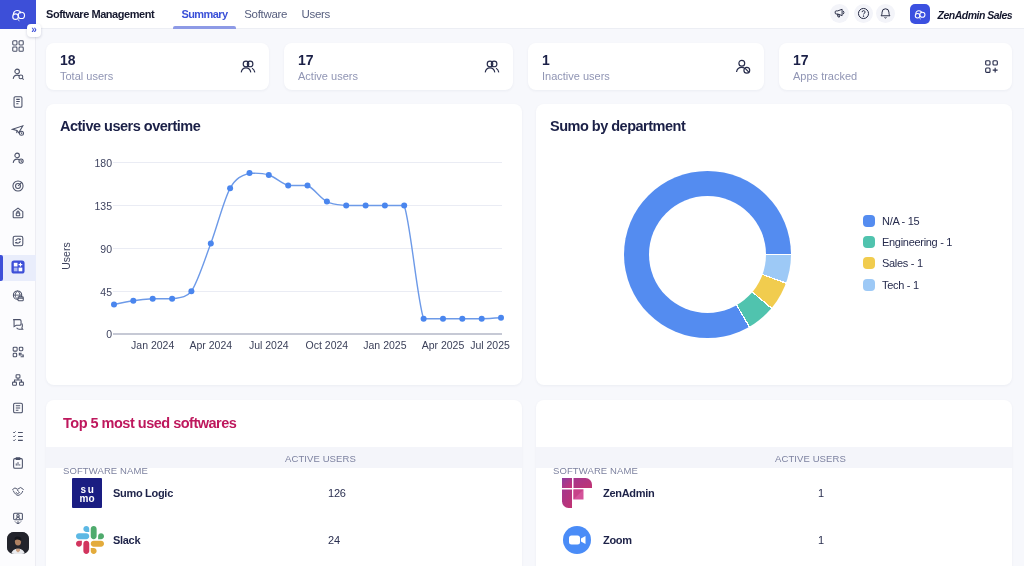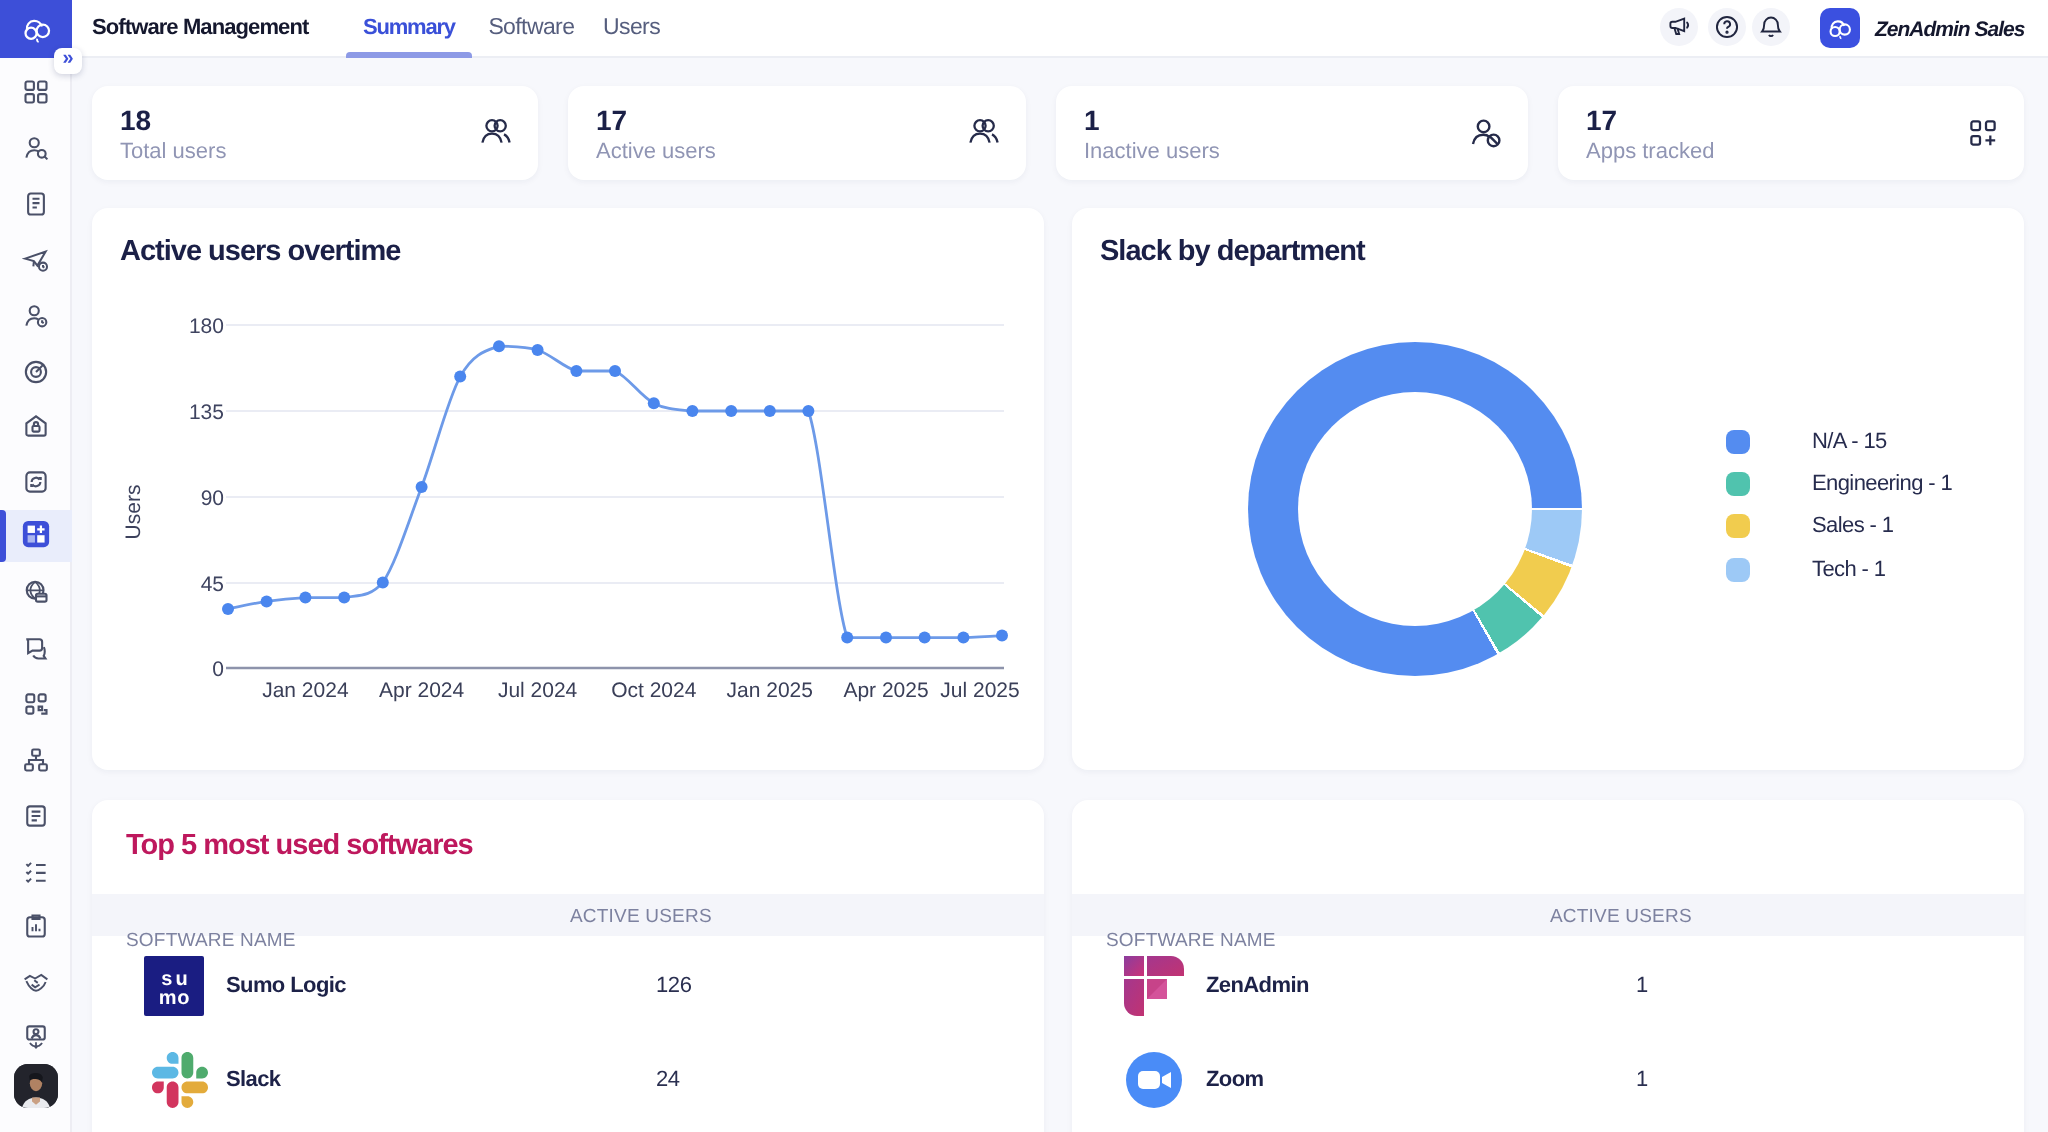--- a/index.html
+++ b/index.html
@@ -22,21 +22,21 @@
 .h-logo { position:absolute; left:874px; top:4px; width:20px; height:20px; border-radius:5px; background:#3b50e0; display:flex; align-items:center; justify-content:center; }
 .h-org { position:absolute; left:901.5px; top:9px; font-size:10.5px; font-weight:bold; color:#15182e; letter-spacing:-.5px; white-space:nowrap;font-style:italic; }
 .content { position:absolute; left:36px; top:29px; width:988px; height:537px; background:#f7f8fc; }
 .card { position:absolute; background:#fff; border-radius:8px; box-shadow:0 1px 3px rgba(25,35,85,.05); }
 .stat-num { position:absolute; left:14px; top:8.5px; font-size:14px; font-weight:bold; color:#1b2047; }
 .stat-label { position:absolute; left:14px; top:27px; font-size:11px; color:#9095b4; }
 .stat-icon { position:absolute; right:13px; top:50%; margin-top:-8px; }
 .chart-title { position:absolute; left:14px; top:13.5px; font-size:14.5px; font-weight:bold; color:#1b2047; letter-spacing:-.5px; }
 .legend-row { position:absolute; left:327px; height:13px; display:flex; align-items:center; }
 .legend-sw { width:12px; height:12px; border-radius:4px; margin-right:7px; }
-.legend-tx { font-size:11px; letter-spacing:-.3px; color:#272c4e;margin-left:24px; }
+.legend-tx { font-size:11px; letter-spacing:-.3px; color:#272c4e; }
 .donut { position:absolute; left:88px; top:67px; width:167px; height:167px; border-radius:50%;
   background:conic-gradient(from 90deg, #fff 0 .5deg, #9dc9f6 .5deg 19.5deg, #fff 19.5deg 20.5deg, #f1cc4e 20.5deg 39.5deg, #fff 39.5deg 40.5deg, #50c3ae 40.5deg 59.5deg, #fff 59.5deg 60.5deg, #548cf0 60.5deg 359.5deg, #fff 359.5deg 360deg); }
 .donut-hole { position:absolute; left:113px; top:92px; width:117px; height:117px; border-radius:50%; background:#fff; }
 .tbl-title { position:absolute; left:17px; top:15px; font-size:14.5px; font-weight:bold; color:#be185d; letter-spacing:-.5px; }
 .tbl-head { position:absolute; left:0; top:47px; width:476px; height:21px; background:#f4f5fa; }
 .th1 { position:absolute; left:17px; top:18px; font-size:9.5px; letter-spacing:.1px; color:#7d82a0; }
 .th2 { position:absolute; left:239px; top:5.5px; font-size:9.5px; letter-spacing:.1px; color:#7d82a0; }
 .trow { position:absolute; left:0; width:476px; height:47px; }
 .tlogo { position:absolute; left:26px; top:8px; width:30px; height:30px; }
 .tname { position:absolute; left:67px; top:16.5px; font-size:11px; font-weight:bold; letter-spacing:-.3px; color:#1d2248; }
@@ -172,21 +172,21 @@
           <circle cx="377.6" cy="214.8" r="3"></circle>
           <circle cx="397.0" cy="214.8" r="3"></circle>
           <circle cx="416.3" cy="214.8" r="3"></circle>
           <circle cx="435.7" cy="214.8" r="3"></circle>
           <circle cx="455.0" cy="213.8" r="3"></circle>
         </g>
     </svg>
   </div>
 
   <div class="card" style="left:500px; top:75px; width:476px; height:281px;">
-    <div class="chart-title">Slack by department</div>
+    <div class="chart-title">Sumo by department</div>
     <div class="donut"></div>
     <div class="donut-hole"></div>
     <div class="legend-row" style="top:110px;">
         <div class="legend-sw" style="background:#548cf0;"></div>
         <div class="legend-tx">N/A - 15</div>
       </div>
     <div class="legend-row" style="top:131px;">
         <div class="legend-sw" style="background:#50c3ae;"></div>
         <div class="legend-tx">Engineering - 1</div>
       </div>

